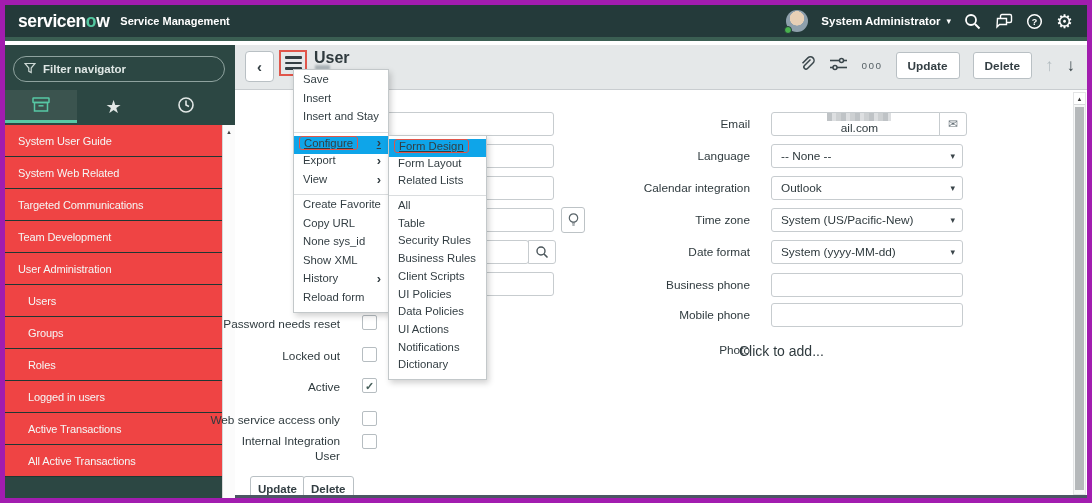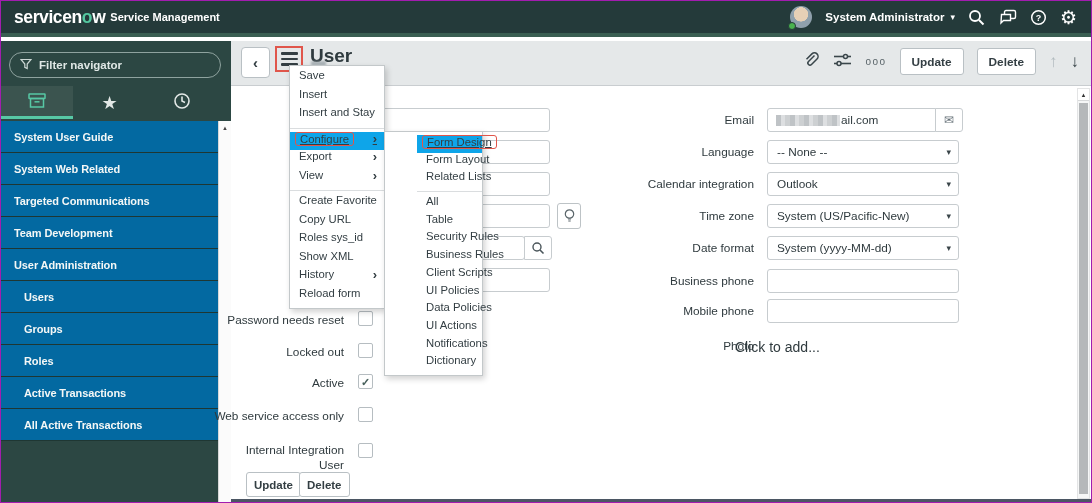--- a/index.html
+++ b/index.html
@@ -1,51 +1,51 @@
 <!DOCTYPE html>
 <html><head>
 <meta charset="utf-8">
 <style>
   * { margin:0; padding:0; box-sizing:border-box; }
   body { font-family:"Liberation Sans", sans-serif; background:#fff; }
-  .page { position:relative; width:1092px; height:503px; border:1px solid #a21caf; background:#fff; overflow:hidden; }
+  .page { position:relative; width:1092px; height:503px; border:5px solid #a21caf; background:#fff; overflow:hidden; }
 
   
   .banner { position:absolute; left:0; top:0; right:0; height:36px; background:#243a3a; border-bottom:4px solid #3a5e52; display:flex; align-items:center; }
   .logo { margin-left:13px; font-size:17.5px; font-weight:bold; color:#fff; letter-spacing:-0.4px; }
   .logo .o { color:#54c7a0; }
-  .product { margin-left:5px; font-size:11px; font-weight:bold; color:#fff; }
+  .product { margin-left:11px; font-size:11px; font-weight:bold; color:#fff; }
   .banner-right { margin-left:auto; margin-right:14px; display:flex; align-items:center; gap:13px; }
   .avatar { width:22px; height:22px; border-radius:50%; background:radial-gradient(circle at 50% 38%, #e7d0b6 0 40%, #8fa0ac 42%); position:relative; }
   .presence { position:absolute; left:-2px; bottom:-2px; width:8px; height:8px; border-radius:50%; background:#49b24e; border:1.5px solid #243a3a; }
   .uname { font-size:11.5px; font-weight:bold; color:#fff; }
   .ucaret { font-size:9px; color:#fff; margin-left:-7px; }
   .bicon { display:flex; align-items:center; }
   .gear-glyph { font-size:19px; color:#fff; line-height:1; }
 
   
   .sidebar { position:absolute; left:0; top:40px; width:230px; bottom:0; background:#2c4743;padding-left:16px; }
   .filterwrap { position:absolute; left:8px; top:11px; width:212px; height:26px; border:1px solid #8fa39f; border-radius:14px; display:flex; align-items:center; padding-left:10px; gap:7px; }
   .filtertext { font-size:11.5px; font-weight:bold; color:#dfe7e5; }
   .tabs { position:absolute; left:0; top:45px; width:217px; height:33px; display:flex; }
   .tab { flex:1; display:flex; align-items:center; justify-content:center; }
   .tab.active { background:#3b544f; box-shadow:inset 0 -3px 0 #57c8a5; }
   .star-glyph { font-size:18px; color:#e2e8e6; line-height:1; }
   .side-list { position:absolute; left:0; top:80px; width:217px; bottom:0; overflow:hidden; }
-  .side-item { height:32px; display:flex; align-items:center; padding-left:13px; border-bottom:1px solid #1f3733; font-size:11px; font-weight:bold; color:#f4f7f6; letter-spacing:-0.1px; background:#0369a1; }
+  .side-item { height:32px; display:flex; align-items:center; padding-left:13px; border-bottom:1px solid #1f3733; font-size:11px; font-weight:normal; color:#f4f7f6; letter-spacing:-0.1px; background:#ef4444; }
   .side-item.indent { padding-left:23px; }
   .side-scroll { position:absolute; right:0; top:80px; width:13px; bottom:0; background:#fbfbfb; border-left:1px solid #d8d8d8; }
   .sarrow { display:block; text-align:center; font-size:6px; color:#444; padding-top:4px; }
 
   
   .form-header { position:absolute; left:230px; top:40px; right:0; height:45px; background:#e5e8e9; border-bottom:1px solid #c9cdd0; }
   .backbtn { position:absolute; left:10px; top:6px; width:29px; height:31px; background:#fff; border:1px solid #b9c0c4; border-radius:4px; font-size:15px; font-weight:bold; color:#333e43; display:flex; align-items:center; justify-content:center; }
   .hamb { position:absolute; left:44px; top:5px; width:28px; height:26px; border:2px solid #e0564b; display:flex; flex-direction:column; justify-content:center; align-items:center; gap:3px; }
   .hamb span { width:17px; height:2.6px; background:#333e43; border-radius:1px; }
-  .ftitle { position:absolute; left:79px; top:4px; font-size:19px; font-weight:bold; color:#2f3a3e; }
+  .ftitle { position:absolute; left:79px; top:4px; font-size:16px; font-weight:bold; color:#2f3a3e; }
   .blurchip { position:absolute; left:80px; top:20px; width:15px; height:5px; background:#8e999e; opacity:.65; filter:blur(1px); }
   .fh-right { position:absolute; right:12px; top:7px; display:flex; align-items:center; gap:13px; }
   .more3 { font-size:10px; font-weight:normal; color:#5a656a; letter-spacing:1.5px; }
   .hbtn { height:27px; padding:0 11px; background:#fff; border:1px solid #b9c0c4; border-radius:3px; font-size:11.8px; font-weight:bold; color:#333e43; font-family:inherit; }
   .uparrow { font-size:17px; color:#b2bbbf; font-weight:bold; }
   .downarrow { font-size:17px; color:#333e43; font-weight:bold; }
 
   
   .content { position:absolute; left:230px; top:85px; right:0; bottom:0; background:#fff; }
   .vscroll { position:absolute; right:1px; top:2px; width:13px; bottom:3px; background:#f6f7f7; border:1px solid #e3e4e5; }
@@ -54,41 +54,41 @@
   .bottomline { position:absolute; left:230px; right:0; bottom:0; height:3px; background:#4b5663; z-index:40; }
 
   .frow, .lrow, .cbrow { position:absolute; left:0; right:0; height:26px; }
   .flabel { position:absolute; right:337px; top:5px; font-size:11.8px; color:#2f3a3e; white-space:nowrap; }
   .fctl { position:absolute; left:536px; top:0; height:24px; background:#fff; border:1px solid #c7cccf; border-radius:3px; }
   .input { width:192px; }
   .select { width:192px; display:flex; align-items:center; padding-left:9px; }
   .selval { font-size:11.8px; color:#2f3a3e; white-space:nowrap; }
   .selcaret { margin-left:auto; padding-right:7px; font-size:9px; color:#3a4449; }
   .emailgrp { position:absolute; left:536px; top:0; height:24px; display:flex; }
-  .email { position:relative; left:0; width:169px; display:flex; align-items:center; padding-left:8px; border-radius:3px 0 0 3px; }
+  .email { position:relative; left:0; width:169px; display:flex; align-items:center; padding-left:8px; border-radius:3px 0 0 3px;flex-direction:column; }
   .redact { width:64px; height:11px; background:repeating-linear-gradient(90deg,#bfc3c6 0 5px,#dddfe1 5px 9px,#cdd0d2 9px 14px); filter:blur(0.7px); margin-right:1px; }
   .emtail { font-size:11.8px; color:#2f3a3e; }
   .iconbtn { background:#fff; border:1px solid #c7cccf; font-family:inherit; display:flex; align-items:center; justify-content:center; }
   .mailbtn { width:28px; height:24px; margin-left:-1px; border-radius:0 3px 3px 0; font-size:12px; color:#68737a; }
   .photolink { position:absolute; left:504px; top:5px; font-size:14px; color:#2f3a3e; }
 
   .lrow .fctl { left:125px; width:194px; }
   .lrow .short { width:169px; }
   .searchbtn { position:absolute; left:293px; top:0; width:28px; height:24px; border-radius:0 3px 3px 0; }
   .bulbbtn { position:absolute; left:326px; top:-1px; width:24px; height:26px; border-color:#bdc3c6; border-radius:3px; }
 
   .cblabel { position:absolute; right:747px; top:2px; font-size:11.8px; color:#2f3a3e; text-align:right; white-space:nowrap; }
   .cblabel.twoline { white-space:normal; width:112px; line-height:1.3; top:0; }
   .cbox { position:absolute; left:127px; top:0; width:15px; height:15px; background:#fff; border:1px solid #b6bdc1; border-radius:2px; text-align:center; line-height:14px; font-size:11px; font-weight:bold; color:#47605b; }
   .footbtn { position:absolute; top:386px; height:25px; padding:0 7px; background:#fff; border:1px solid #b9c0c4; border-radius:3px; font-size:11.5px; font-weight:bold; color:#333e43; font-family:inherit; }
 
   
   .menu { position:absolute; background:#fff; border:1px solid #c3c8ca; box-shadow:2px 3px 6px rgba(0,0,0,.18); padding:3px 0; }
   #menu-main { left:288px; top:64px; width:96px; z-index:60; }
-  #menu-sub { left:383px; top:130px; width:99px; z-index:61;padding-left:32px; }
+  #menu-sub { left:383px; top:130px; width:99px; z-index:61; }
   .menu-item { display:flex; align-items:flex-start; height:18.5px; padding:0 7px 0 9px; font-size:11.3px; color:#333e43; }
   #menu-sub .menu-item { height:17.7px; }
   .menu-item.hl { background:#0ea5e9;text-decoration:underline; }
   .mlabel { white-space:nowrap; }
   .callout { border:1px solid #e0564b; border-radius:3px; padding:0 4px; margin-left:-4px; }
   .marrow { margin-left:auto; font-size:13px; font-weight:bold; line-height:1; color:#333e43; }
   .menu-sep { height:1px; background:#dadddf; margin:3px 0; }
 </style>
 </head>
 <body>
@@ -153,20 +153,21 @@
     </div>
     <div class="side-list" id="side-list">
         <div class="side-item">System User Guide</div>
         <div class="side-item">System Web Related</div>
         <div class="side-item">Targeted Communications</div>
         <div class="side-item">Team Development</div>
         <div class="side-item">User Administration</div>
         <div class="side-item indent">Users</div>
         <div class="side-item indent">Groups</div>
         <div class="side-item indent">Roles</div>
+        <div class="side-item indent">Logged in users</div>
         <div class="side-item indent">Active Transactions</div>
         <div class="side-item indent">All Active Transactions</div>
       </div>
     <div class="side-scroll">
         <span class="sarrow">▲</span>
       </div>
   </div>
 
   <div class="form-header">
     <div class="backbtn">‹</div>
@@ -236,21 +237,21 @@
           <span class="cbox"></span>
         </div>
         <div class="cbrow" style="top: 288px;">
           <span class="cblabel">Active</span>
           <span class="cbox checked">✓</span>
         </div>
         <div class="cbrow" style="top: 321px;">
           <span class="cblabel">Web service access only</span>
           <span class="cbox"></span>
         </div>
-        <div class="cbrow" style="top: 357px;">
+        <div class="cbrow" style="top: 344px;">
           <span class="cblabel twoline">Internal Integration User</span>
           <span class="cbox"></span>
         </div>
         <button class="footbtn" style="left: 15px;">Update</button>
         <button class="footbtn" style="left: 68px;">Delete</button>
       </div>
     <div id="right-col">
         <div class="frow" style="top: 22px;">
           <span class="flabel">Email</span>
           <div class="emailgrp">
@@ -332,21 +333,21 @@
         <span class="marrow">›</span>
       </div>
       <div class="menu-sep"></div>
       <div class="menu-item">
         <span class="mlabel">Create Favorite</span>
       </div>
       <div class="menu-item">
         <span class="mlabel">Copy URL</span>
       </div>
       <div class="menu-item">
-        <span class="mlabel">Roles sys_id</span>
+        <span class="mlabel">None sys_id</span>
       </div>
       <div class="menu-item">
         <span class="mlabel">Show XML</span>
       </div>
       <div class="menu-item">
         <span class="mlabel">History</span>
         <span class="marrow">›</span>
       </div>
       <div class="menu-item">
         <span class="mlabel">Reload form</span>

